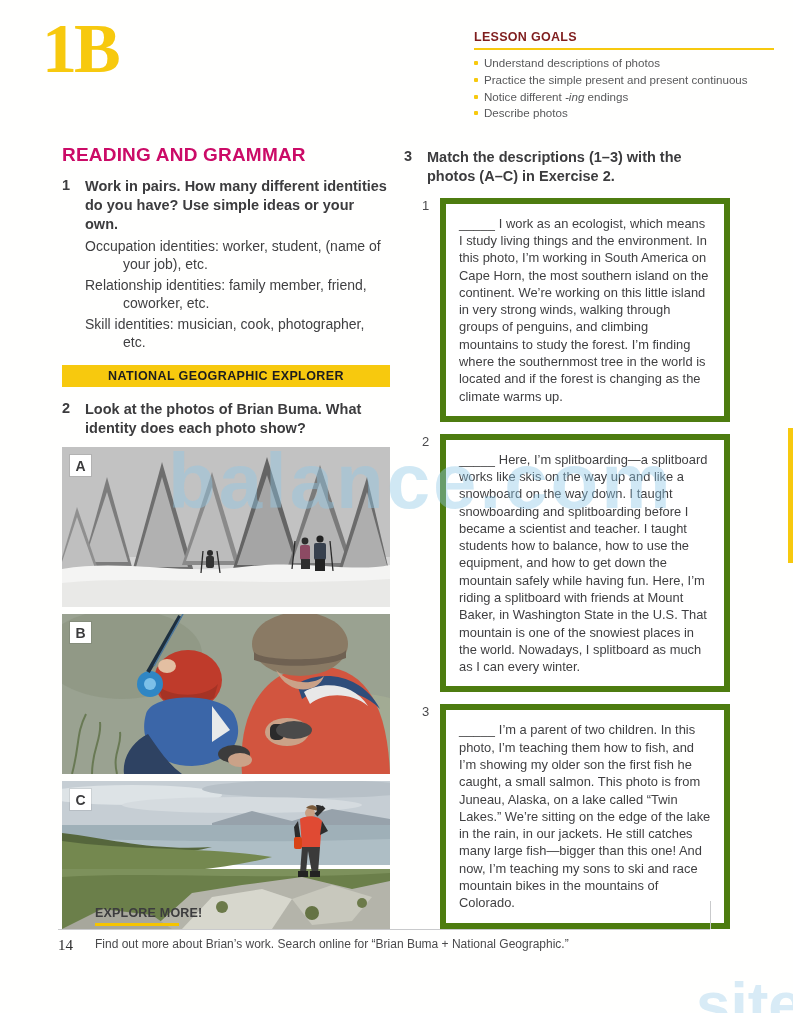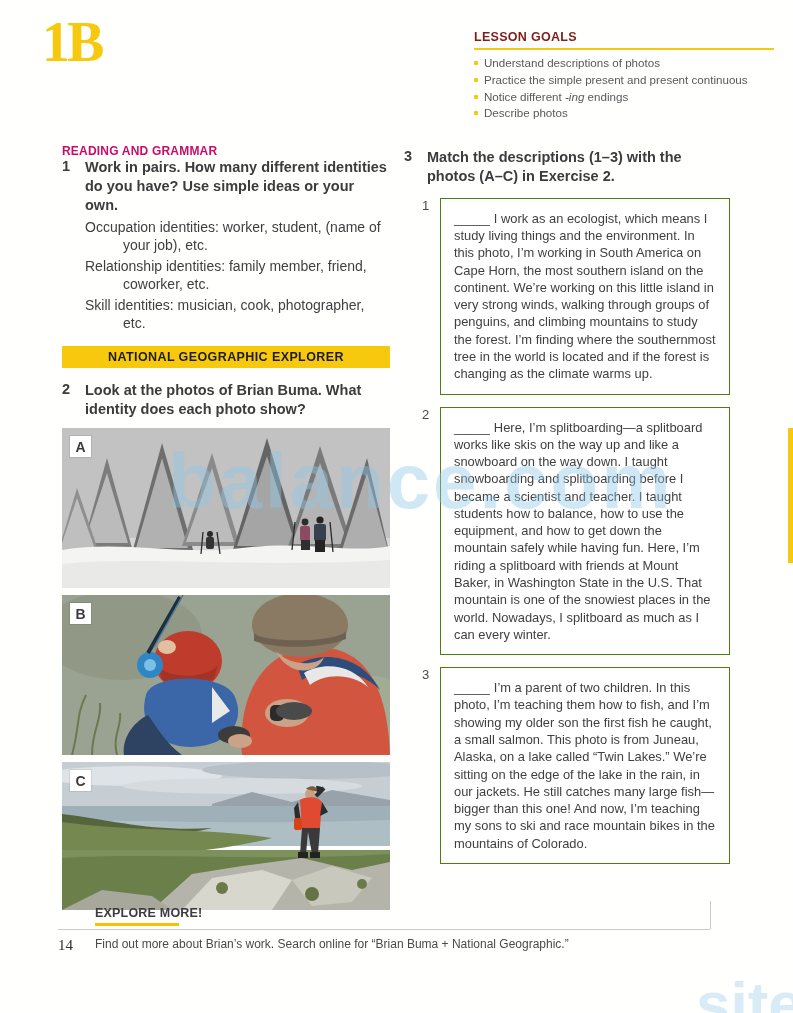--- a/index.html
+++ b/index.html
@@ -9,42 +9,42 @@
     width:793px; height:1013px;
     background:#fffffe;
     overflow:hidden;
     font-family:"Liberation Sans", sans-serif;
     color:#3f3f41;
   }
   
   .unit-number {
     position:absolute; left:42px; top:14px;
     font-family:"Liberation Serif", serif;
-    font-weight:bold; font-size:56px; line-height:1;
+    font-weight:bold; font-size:70px; line-height:1;
     color:#F7C90E; letter-spacing:-3px;
   }
   .page-title {
     position:absolute; left:60px; top:74px;
     font-family:"Liberation Serif", serif;
     font-weight:normal; font-size:31px; color:#262626;
     white-space:nowrap;
   }
   .lesson-goals { position:absolute; left:474px; top:30px; width:300px; }
   .lg-heading { font-size:12.5px; font-weight:bold; color:#7f1d1d; letter-spacing:.3px; }
   .lg-rule { height:2px; background:#F7C90E; margin:4px 0 6px; }
   .lg-list { list-style:none; }
   .lg-list li { display:flex; gap:6px; font-size:11.6px; color:#58595B; line-height:1.28; margin-bottom:2px; }
   .lg-bullet { flex:0 0 4px; width:4px; height:4px; background:#F7C90E; border-radius:1px; margin-top:5px; }
   .lg-italic { font-style:italic; }
 
   
   .col-left  { position:absolute; left:62px;  top:144px; width:328px; }
   .col-right { position:absolute; left:404px; top:148px; width:326px; }
 
-  .section-heading { color:#CB0B67; font-size:12px; font-weight:bold; letter-spacing:.2px; margin-bottom:0; }
+  .section-heading { color:#CB0B67; font-size:19px; font-weight:bold; letter-spacing:.2px; margin-bottom:11px; }
 
   .exercise { display:flex; margin-bottom:10px; }
   .ex-num { flex:0 0 23px; font-weight:bold; font-size:14.5px; color:#3c3c3e; }
   .ex-body { flex:1; }
   .ex-instruction { font-weight:bold; font-size:14.5px; line-height:1.3; color:#3c3c3e; }
   .idea-line { font-size:14px; line-height:1.3; color:#3f3f41; padding-left:38px; text-indent:-38px; margin-top:3px; }
 
   .explorer-banner {
     background:#F7C90E; color:#1d1d1d;
     text-align:center; font-weight:bold; font-size:12.5px;
@@ -59,21 +59,21 @@
     width:21px; height:21px; background:#ffffff;
     color:#3b3b3d; font-weight:bold; font-size:14px;
     display:flex; align-items:center; justify-content:center;
     line-height:1; box-shadow:0 0 0 1px rgba(0,0,0,.08);
   }
 
   
   .desc-item { display:flex; margin-top:12px; }
   .desc-num { flex:0 0 36px; padding-left:18px; font-size:13px; color:#4a4a4c; }
   .desc-box {
-    flex:1; border:1px solid #4d7c0f; background:#fff;
+    flex:1; border:6px solid #4d7c0f; background:#fff;
     padding:11px 13px; font-size:12.9px; line-height:1.34; color:#3f3f41;
   }
   .blank { letter-spacing:0; margin-right:4px; }
 
   
   .explore-more { position:absolute; left:95px; top:906px; }
   .em-heading { font-size:12.5px; font-weight:bold; color:#3c3c3e; letter-spacing:.2px; }
   .em-rule { width:84px; height:3px; background:#F5C400; margin-top:3px; }
   .footer-hline { position:absolute; left:58px; top:929px; width:652px; height:1px; background:#c9cacc; }
   .footer-vline { position:absolute; left:710px; top:901px; width:1px; height:28px; background:#c9cacc; }

